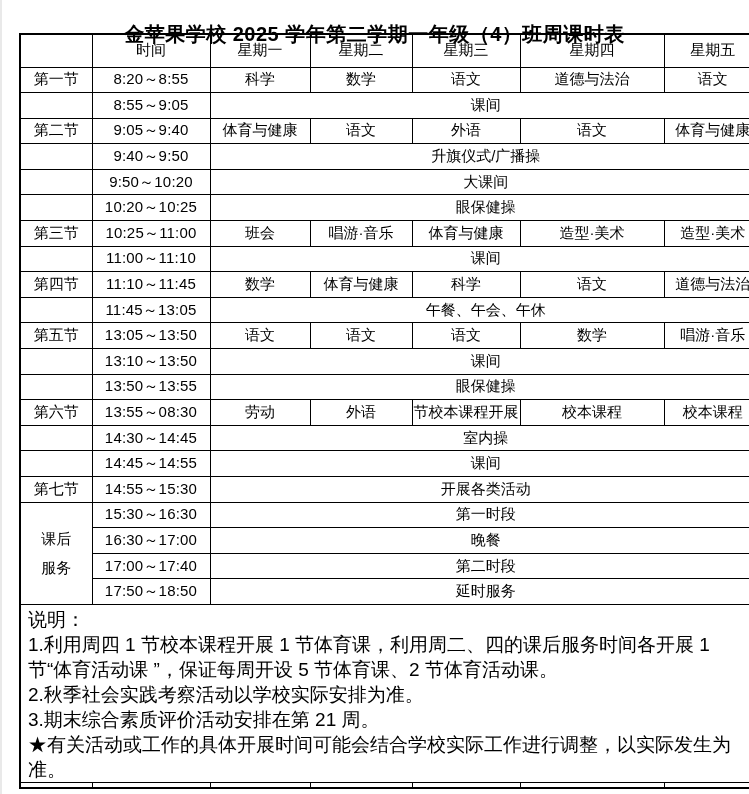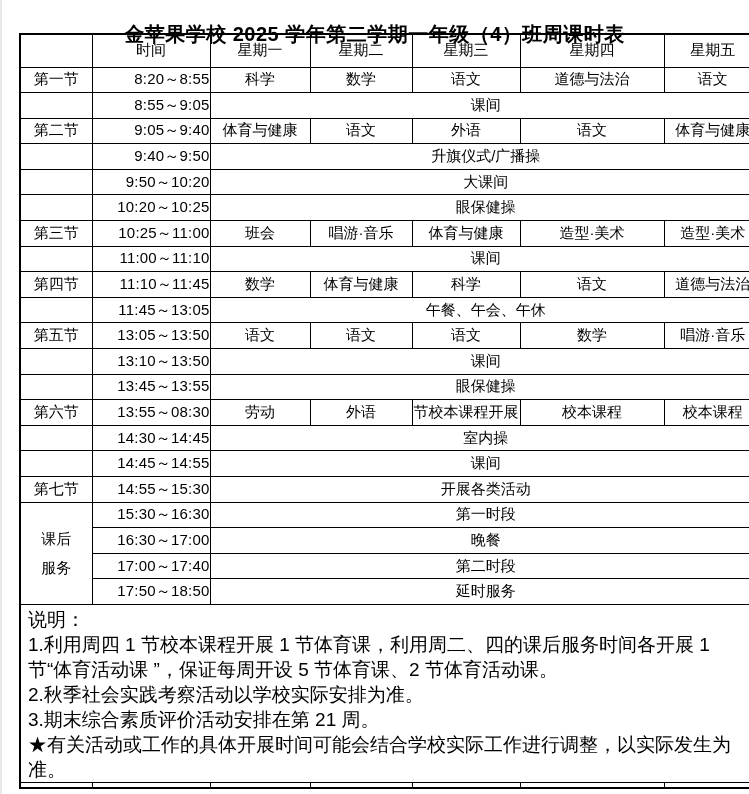--- a/index.html
+++ b/index.html
@@ -44,21 +44,21 @@
     text-align: center;
     vertical-align: middle;
     font-size: 15px;
     font-weight: normal;
     padding: 0;
     overflow: hidden;
     white-space: nowrap;
   }
   .tt thead tr { height: 33px; }
   .tt tbody.rows tr { height: 25.6px; }
-  .tt td.c-time { letter-spacing: 0.2px; text-align: right; }
+  .tt td.c-time { letter-spacing: 0.2px; }
   .tt td.c-section.service {
     white-space: normal;
     padding: 0 19px;
     line-height: 29px;
   }
   .tt td.notes-cell {
     text-align: left;
     vertical-align: top;
     white-space: normal;
     padding: 2px 8px 0 7px;
@@ -175,21 +175,21 @@
         <td class="c-class">数学</td>
         <td class="c-class">唱游·音乐</td>
       </tr>
       <tr>
         <td class="c-section"></td>
         <td class="c-time">13:10～13:50</td>
         <td colspan="5" class="c-activity">课间</td>
       </tr>
       <tr>
         <td class="c-section"></td>
-        <td class="c-time">13:45～13:55</td>
+        <td class="c-time">13:50～13:55</td>
         <td colspan="5" class="c-activity">眼保健操</td>
       </tr>
       <tr>
         <td class="c-section">第六节</td>
         <td class="c-time">13:55～08:30</td>
         <td class="c-class">劳动</td>
         <td class="c-class">外语</td>
         <td class="c-class">节校本课程开展</td>
         <td class="c-class">校本课程</td>
         <td class="c-class">校本课程</td>

